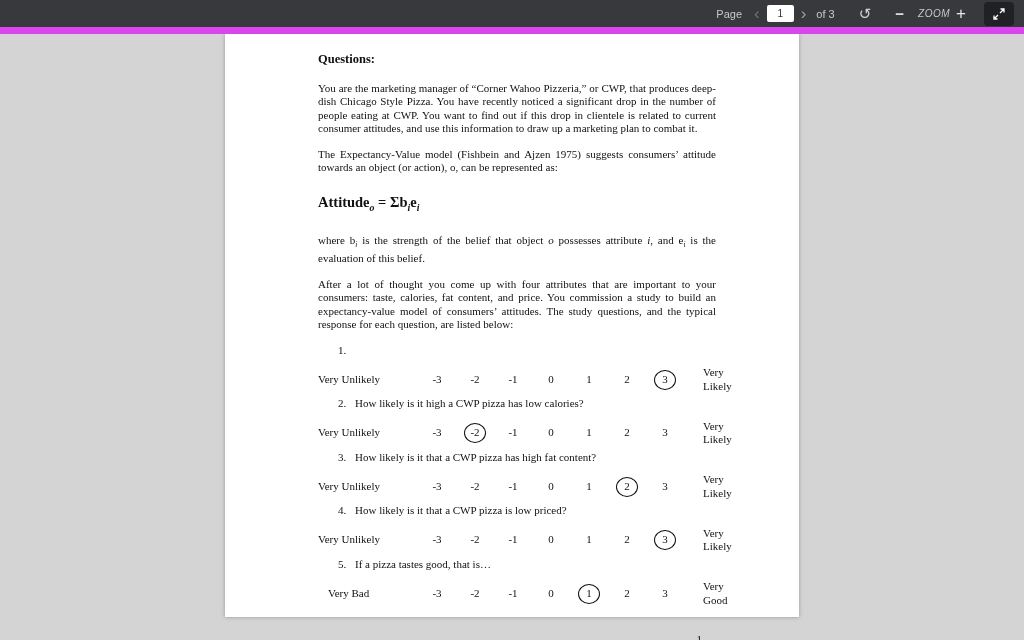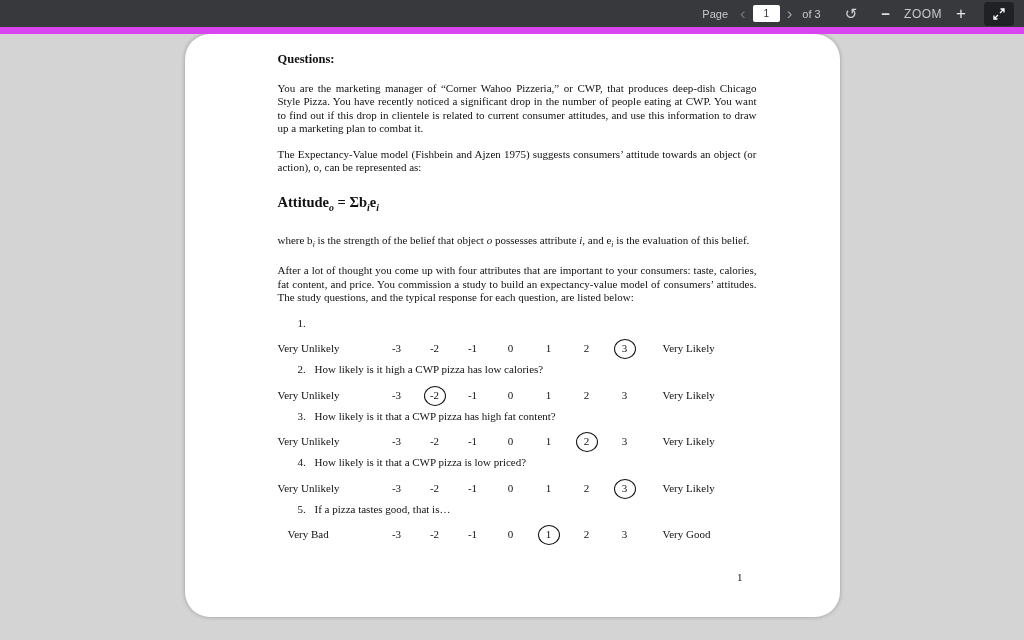--- a/index.html
+++ b/index.html
@@ -17,38 +17,38 @@
   .chev { font-size:17px; line-height:1; color:#9aa0a6; cursor:pointer; padding:0 2px; user-select:none; }
   .chev.prev { color:#6f7478; margin-right:5px; }
   .chev.next { margin-left:5px; margin-right:8px; }
   .page-input {
     width:27px; height:17px; border:none; border-radius:2px; background:#fff;
     font-family:"Liberation Sans", sans-serif; font-size:10px; text-align:center; color:#333;
   }
   .of-lbl { margin-right:24px; }
   .rotate-btn { font-size:15px; color:#cfd1d3; cursor:pointer; margin-right:24px; user-select:none; }
   .zoom-out-btn { font-size:15px; font-weight:bold; color:#e4e6e8; cursor:pointer; margin-right:14px; user-select:none; }
-  .zoom-lbl { font-size:12px; letter-spacing:0.5px; color:#c7c9cc; margin-right:14px; }
+  .zoom-lbl { font-size:10px; letter-spacing:0.5px; color:#c7c9cc; margin-right:6px;font-style:italic; }
   .zoom-in-btn { font-size:17px; color:#e4e6e8; cursor:pointer; margin-right:18px; user-select:none; }
   .fs-btn {
     width:30px; height:24px; background:#202124; border:none; border-radius:4px;
     display:flex; align-items:center; justify-content:center; cursor:pointer; margin-right:10px;
   }
 
   
   .viewport {
     height:606px; background:#d4d4d4; display:flex; justify-content:center;
     align-items:flex-start; overflow:hidden;
   }
   .doc-page {
-    width:655px; height:583px; background:#fff;
+    width:574px; height:583px; background:#fff;
     box-shadow:0 0 4px rgba(0,0,0,0.28);
     padding:19px 83px 0 93px;
     font-family:"Liberation Serif", "DejaVu Serif", serif;
-    color:#111; font-size:11px; line-height:13.5px;border-radius:25px;
+    color:#111; font-size:11px; line-height:13.5px;
   }
   .doc-heading { font-size:12.5px; font-weight:bold; margin-bottom:15px; }
   .doc-title { font-size:11px; font-weight:bold; margin-bottom:12px; }
   .para { margin-bottom:12px; text-align:justify; }
   .formula { font-size:14.5px; font-weight:bold; margin:14px 0 14px 0; line-height:26px; }
   .formula sub, .where sub { font-style:italic; }
   sub { font-size:0.68em; }
   .where { margin-bottom:12px; }
   .where i { font-style:italic; }
 

